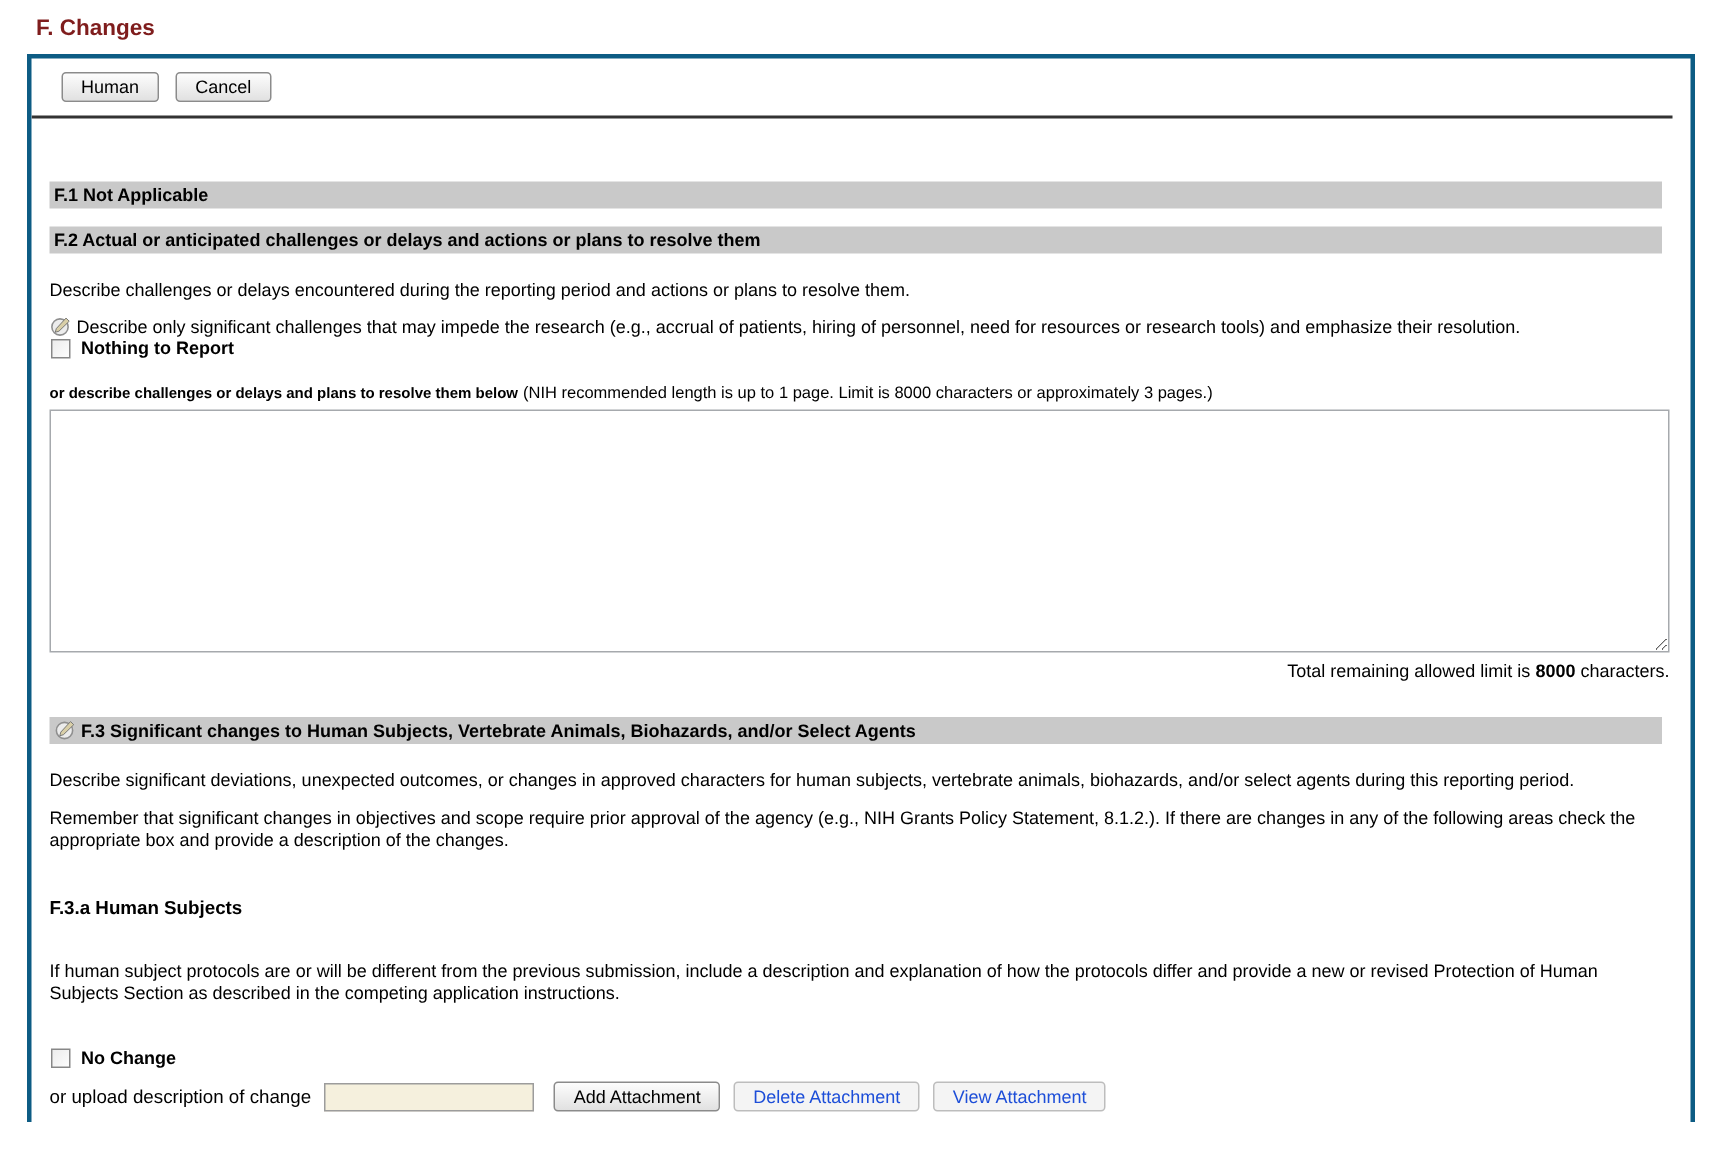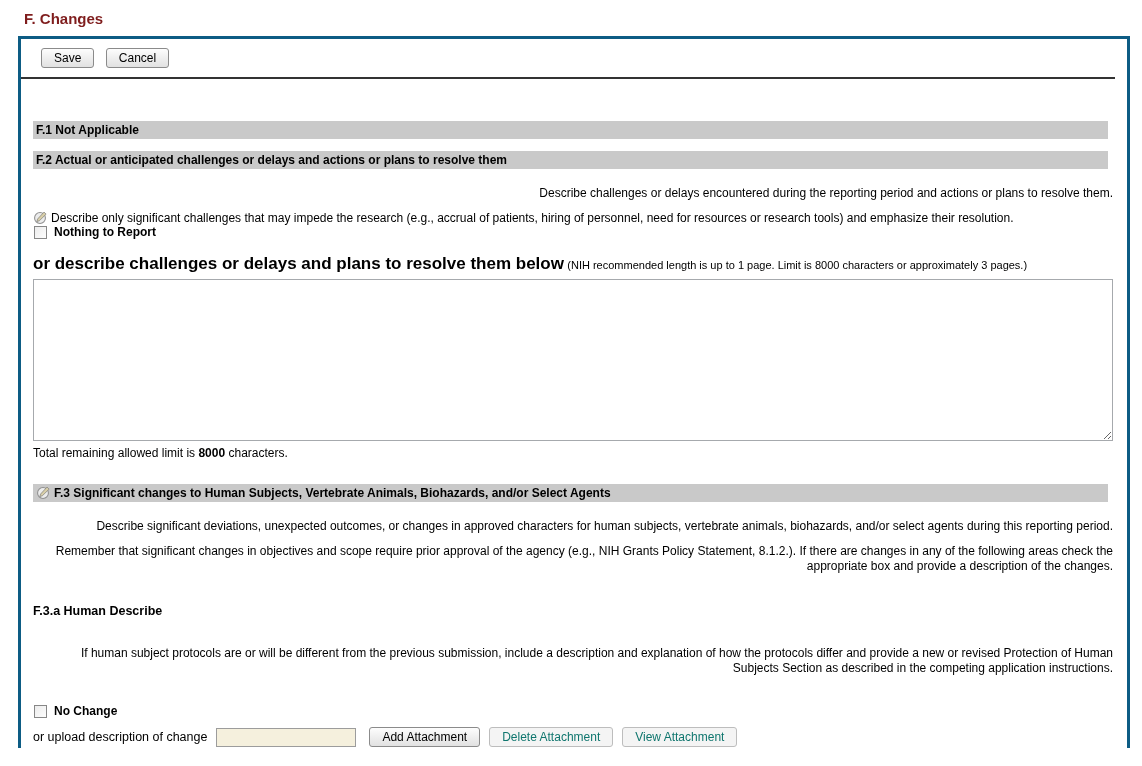--- a/index.html
+++ b/index.html
@@ -32,72 +32,72 @@
     font-size: 12px;
     color: #000;
     padding: 2px 12px;
     border: 1px solid #8b8b8b;
     border-radius: 3px;
     background: linear-gradient(#fdfdfd, #e1e1e1);
     margin-right: 7px;
     cursor: pointer;
   }
   .btn:disabled {
-    color: #0f766e;
+    color: #1d4ed8;
     border-color: #bdbdbd;
     background: #f4f4f4;
     cursor: default;
   }
   .separator { margin: 9px 12px 0 0; border-top: 2px solid #333; }
   .content { padding: 16px 14px 0 12px; font-size: 12px; }
   .section-bar {
     margin-top: 26px;
     width: calc(100% - 5px);
     background: #c9c9c9;
     font-weight: bold;
     font-size: 12px;
     padding: 2px 3px;
     display: flex;
     align-items: center;
   }
   .section-bar.tight { margin-top: 12px; }
   .section-bar.mt24 { margin-top: 24px; }
   .section-bar .help-icon { margin-right: 4px; }
-  p.desc { margin: 17px 0 0 0; line-height: 15px; text-align: right; }
+  p.desc { margin: 17px 0 0 0; line-height: 15px; }
   p.desc.mt10 { margin-top: 10px; }
   p.desc.mt28 { margin-top: 28px; }
   .help-line { margin-top: 10px; display: flex; align-items: flex-start; }
   .help-line .help-icon { margin: 0 4px 0 0; flex: 0 0 auto; }
   .help-icon { display: inline-flex; width: 14px; height: 14px; }
   .check-row { display: flex; align-items: center; }
   .check-row.mt28 { margin-top: 28px; }
   .cb {
     -webkit-appearance: none; appearance: none;
     width: 13px; height: 13px;
     border: 1px solid #878787;
     background: linear-gradient(135deg, #ececec, #fdfdfd);
     margin: 0 7px 0 1px;
     cursor: pointer;
   }
   .check-row label { font-weight: bold; font-size: 12px; cursor: pointer; }
   .label-line { margin-top: 15px; }
-  .label-line .b { font-weight: bold; font-size: 17px; }
+  .label-line .b { font-weight: bold; font-size: 10px; }
   .label-line .hint { font-size: 11px; }
   .big-textarea {
     display: block;
     margin-top: 5px;
     width: 100%;
     height: 162px;
     border: 1px solid #a6a9ad;
     background: #fff;
     font-family: "Liberation Sans", "DejaVu Sans", sans-serif;
     font-size: 12px;
     resize: both;
   }
-  .remaining { margin: 5px 0 0 0; font-size: 12px; }
+  .remaining { margin: 5px 0 0 0; font-size: 12px; text-align: right; }
   .sub-heading { margin: 30px 0 0 0; font-size: 12.5px; font-weight: bold; }
   .upload-row { margin-top: 9px; display: flex; align-items: center; }
   .upload-row .b { font-weight: normal; font-size: 12.5px; }
   .upload-input {
     margin-left: 9px;
     width: 140px; height: 19px;
     border: 1px solid #9c9c9c;
     background: #f5f0dd;
     font-family: "Liberation Sans", "DejaVu Sans", sans-serif;
     font-size: 12px;
@@ -107,21 +107,21 @@
   .upload-row .btn + .btn { margin-left: 9px; }
 </style>
 </head>
 <body>
 
 <h1 class="page-title">F. Changes</h1>
 
 <div class="panel">
 
   <div class="toolbar">
-    <button class="btn">Save</button>
+    <button class="btn">Human</button>
     <button class="btn">Cancel</button>
   </div>
 
   <div class="separator"></div>
 
   <div class="content">
 
     <div class="section-bar">
       <span>F.1 Not Applicable</span>
     </div>
@@ -162,21 +162,21 @@
           <circle cx="8" cy="8" r="6.2" fill="#ececec" stroke="#8f8f8f" stroke-width="1.2"></circle>
           <path d="M12.6 1.2 L15 3.6 L7.2 11.2 L4.4 12 L5.2 9.2 Z" fill="#d9cfa8" stroke="#6f6f6f" stroke-width="0.7"></path>
         </svg>
       </span>
       <span>F.3 Significant changes to Human Subjects, Vertebrate Animals, Biohazards, and/or Select Agents</span>
     </div>
 
     <p class="desc">Describe significant deviations, unexpected outcomes, or changes in approved characters for human subjects, vertebrate animals, biohazards, and/or select agents during this reporting period.</p>
     <p class="desc mt10">Remember that significant changes in objectives and scope require prior approval of the agency (e.g., NIH Grants Policy Statement, 8.1.2.). If there are changes in any of the following areas check the appropriate box and provide a description of the changes.</p>
 
-    <h2 class="sub-heading">F.3.a Human Describe</h2>
+    <h2 class="sub-heading">F.3.a Human Subjects</h2>
 
     <p class="desc mt28">If human subject protocols are or will be different from the previous submission, include a description and explanation of how the protocols differ and provide a new or revised Protection of Human Subjects Section as described in the competing application instructions.</p>
 
     <div class="check-row mt28">
       <input type="checkbox" class="cb" id="nochg" style="">
       <label for="nochg">No Change</label>
     </div>
 
     <div class="upload-row">
       <span class="b">or upload description of change</span>

